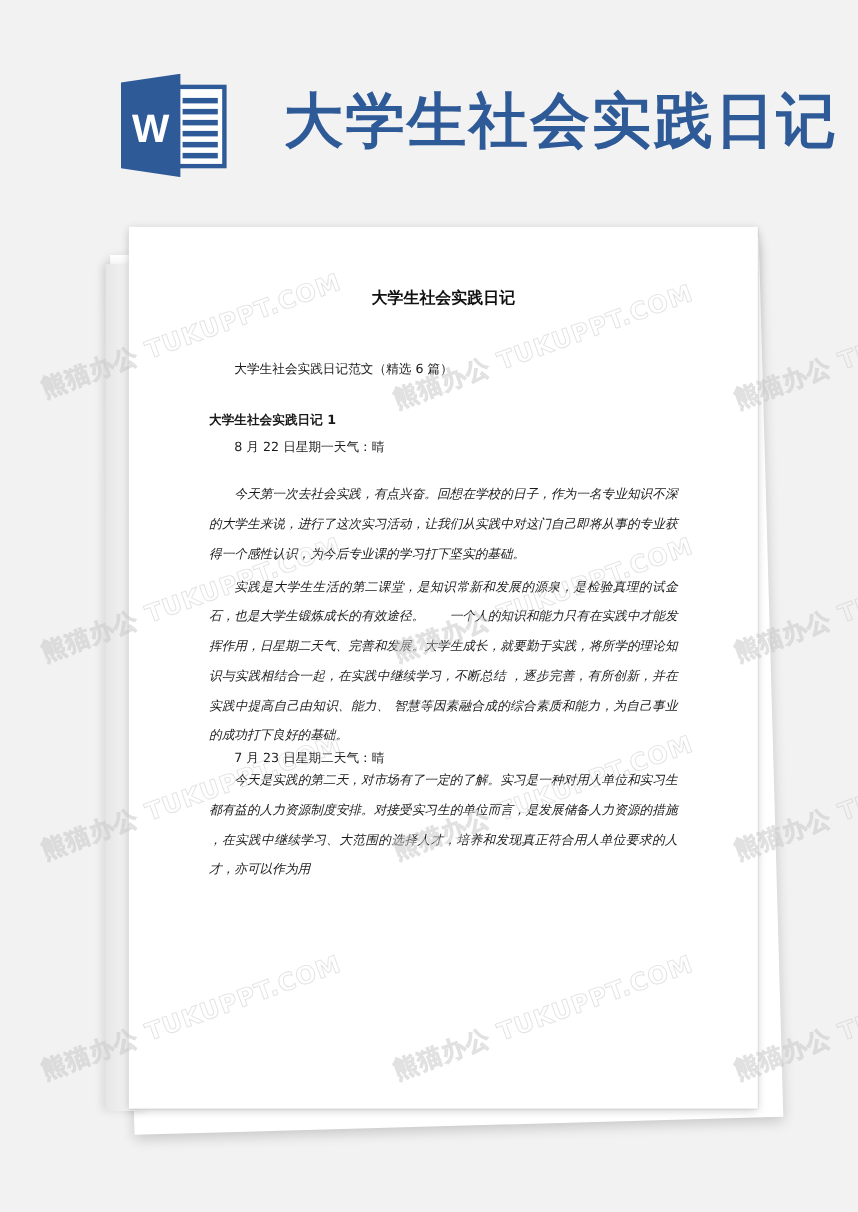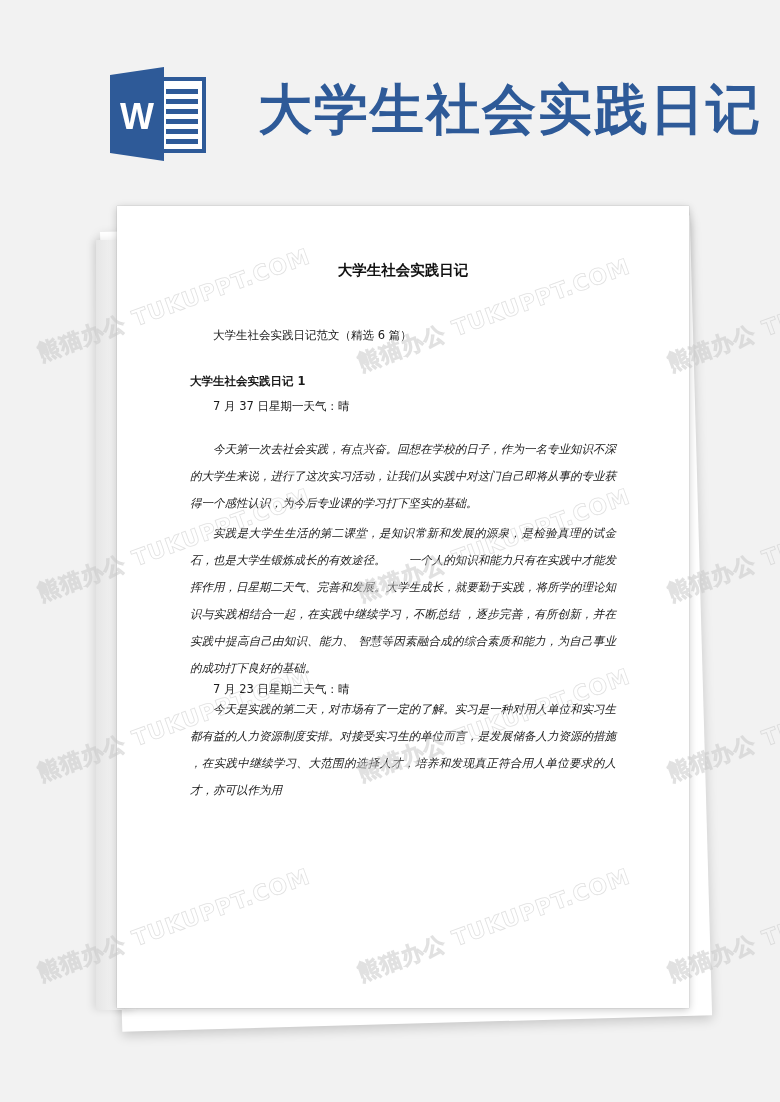--- a/index.html
+++ b/index.html
@@ -71,21 +71,21 @@
   <div class="page-mid"></div>
 
   <div class="page-main">
     <div class="doc">
       <div class="doc-title">大学生社会实践日记</div>
 
       <div class="line" style="top:122px; left:23px;">大学生社会实践日记范文（精选 6 篇）</div>
 
       <div class="line bold" style="top:168px;">大学生社会实践日记 1</div>
 
-      <div class="line" style="top:193px; left:23px;">7 月 37 日星期一天气：晴</div>
+      <div class="line" style="top:193px; left:23px;">8 月 22 日星期一天气：晴</div>
 
       <div class="para indent" style="top:230px;">今天第一次去社会实践，有点兴奋。回想在学校的日子，作为一名专业知识不深的大学生来说，进行了这次实习活动，让我们从实践中对这门自己即将从事的专业获得一个感性认识，为今后专业课的学习打下坚实的基础。</div>
 
       <div class="para indent" style="top:314px;">实践是大学生生活的第二课堂，是知识常新和发展的源泉，是检验真理的试金石，也是大学生锻炼成长的有效途径。　　一个人的知识和能力只有在实践中才能发挥作用，日星期二天气、完善和发展。大学生成长，就要勤于实践，将所学的理论知识与实践相结合一起，在实践中继续学习，不断总结 ，逐步完善，有所创新，并在实践中提高自己由知识、能力、 智慧等因素融合成的综合素质和能力，为自己事业的成功打下良好的基础。</div>
 
       <div class="line" style="top:476px; left:23px;">7 月 23 日星期二天气：晴</div>
 
       <div class="para indent" style="top:490px;">今天是实践的第二天，对市场有了一定的了解。实习是一种对用人单位和实习生都有益的人力资源制度安排。对接受实习生的单位而言，是发展储备人力资源的措施 ，在实践中继续学习、大范围的选择人才，培养和发现真正符合用人单位要求的人才，亦可以作为用</div>
     </div>
   </div>

